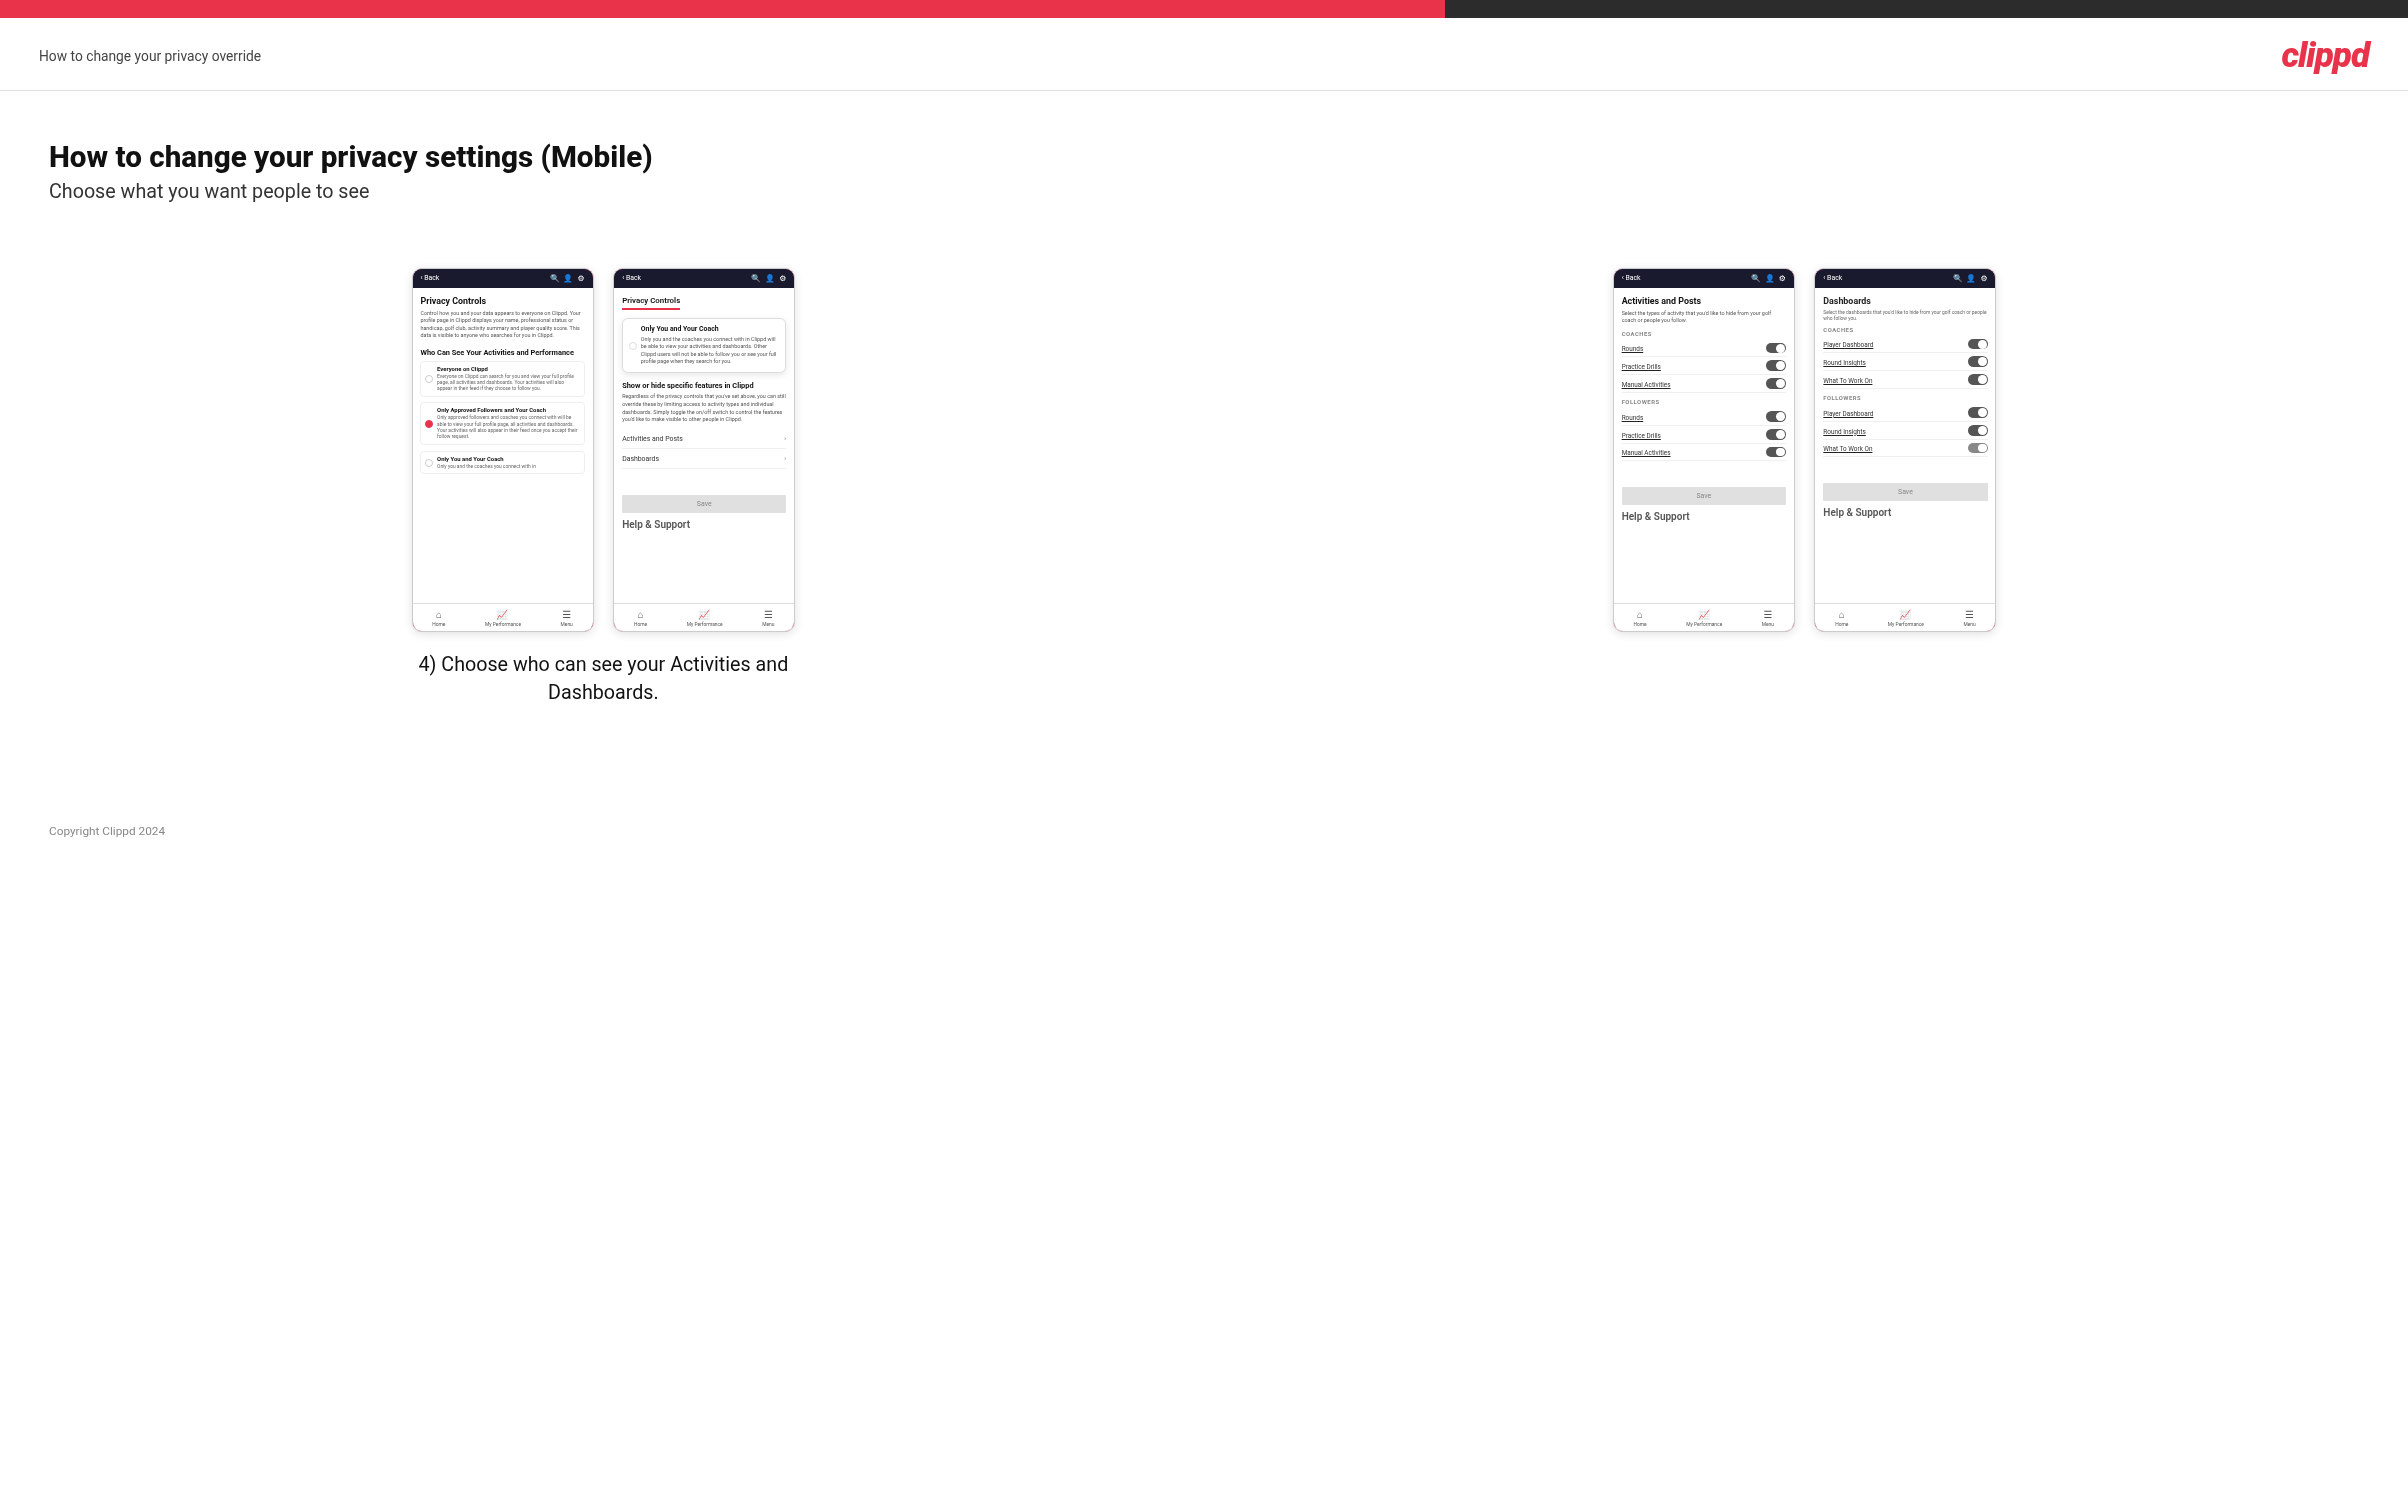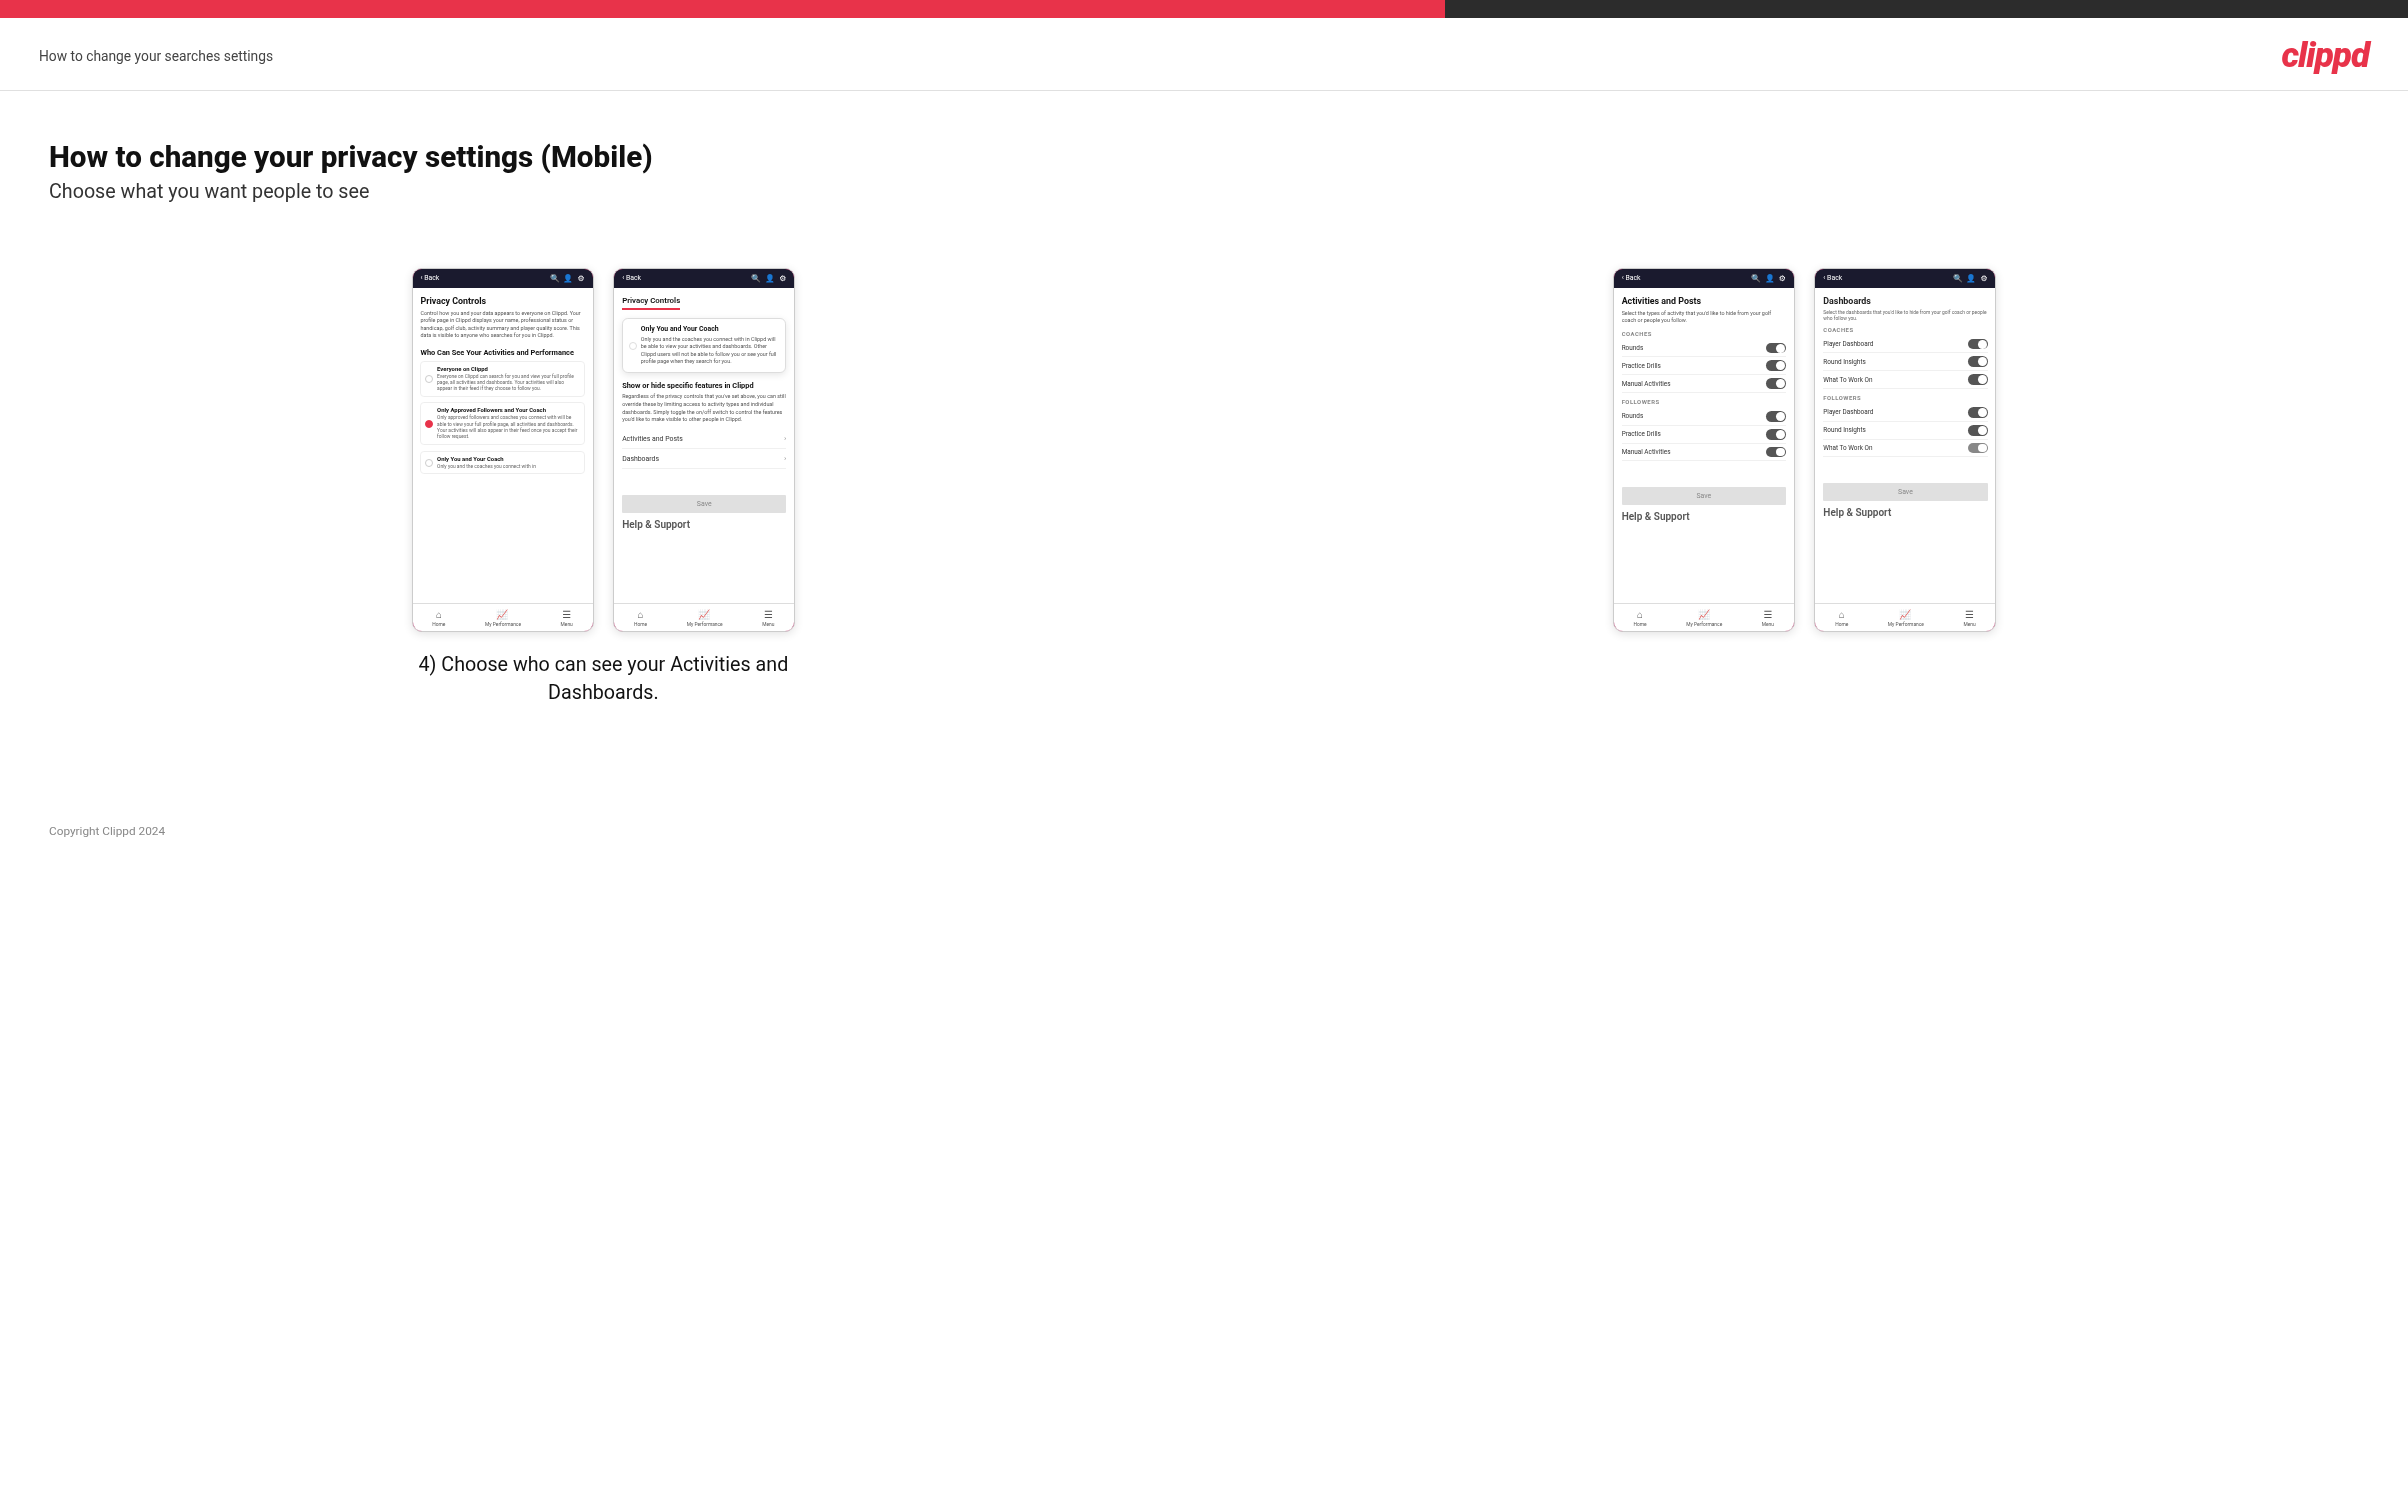--- a/index.html
+++ b/index.html
@@ -161,24 +161,25 @@
     }
     .radio-desc {
       font-size: 4.9px;
       color: #666;
       line-height: 1.3;
     }
 
     
     .toggle-row {
       display: flex;
-      align-items: center;
+      align-items: flex-end;
       justify-content: space-between;
       padding: 3px 0;
       border-bottom: 0.5px solid #f0f0f0;
+      text-decoration: underline;
     }
     .toggle-label {
       font-size: 6.4px;
       color: #333;
     }
     .toggle {
       width: 19.7px;
       height: 10.8px;
       border-radius: 5.9px;
       background: #555;
@@ -325,21 +326,21 @@
       color: #666;
       margin-bottom: 5.9px;
     }
   </style>
 </head>
 <body>
 
 <div class="top-bar"></div>
 
 <div class="header">
-  <span class="header-title">How to change your searches settings</span>
+  <span class="header-title">How to change your privacy override</span>
   <span class="logo">clippd</span>
 </div>
 
 <div class="main">
   <h1 class="page-heading">How to change your privacy settings (Mobile)</h1>
   <p class="page-subheading">Choose what you want people to see</p>
 
   <div class="screenshots-row">
 
     <div class="screenshot-group">

